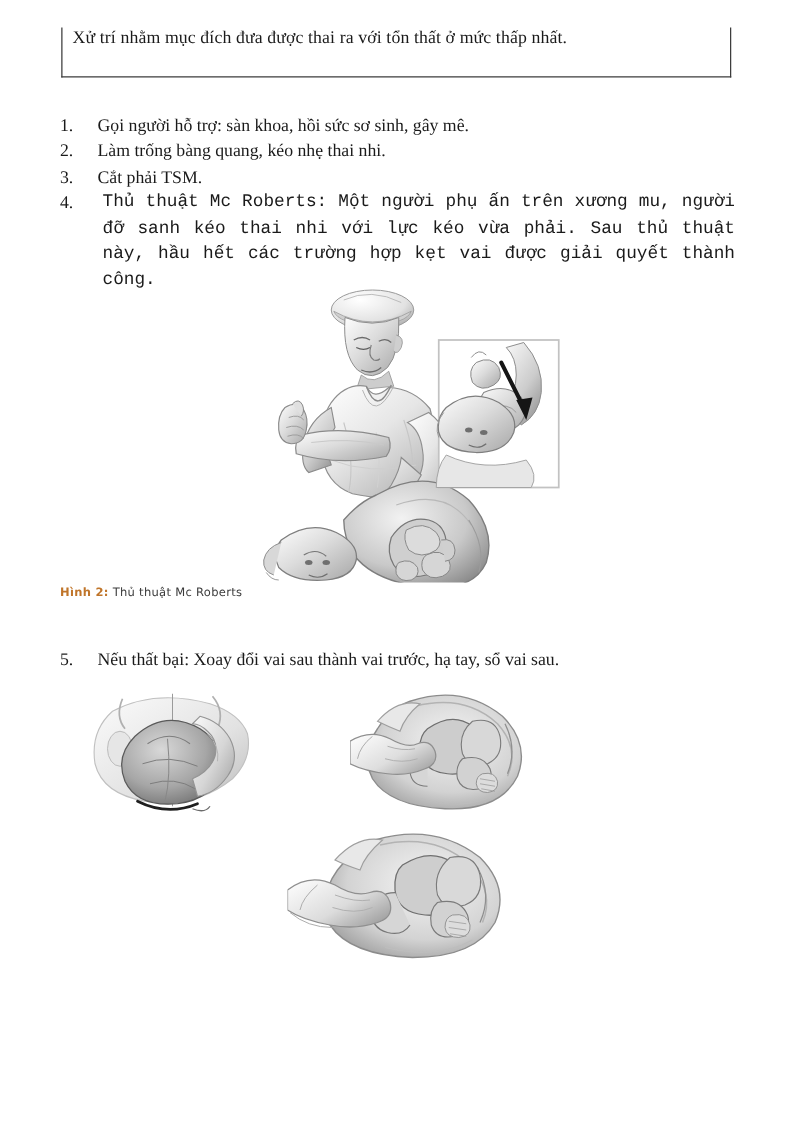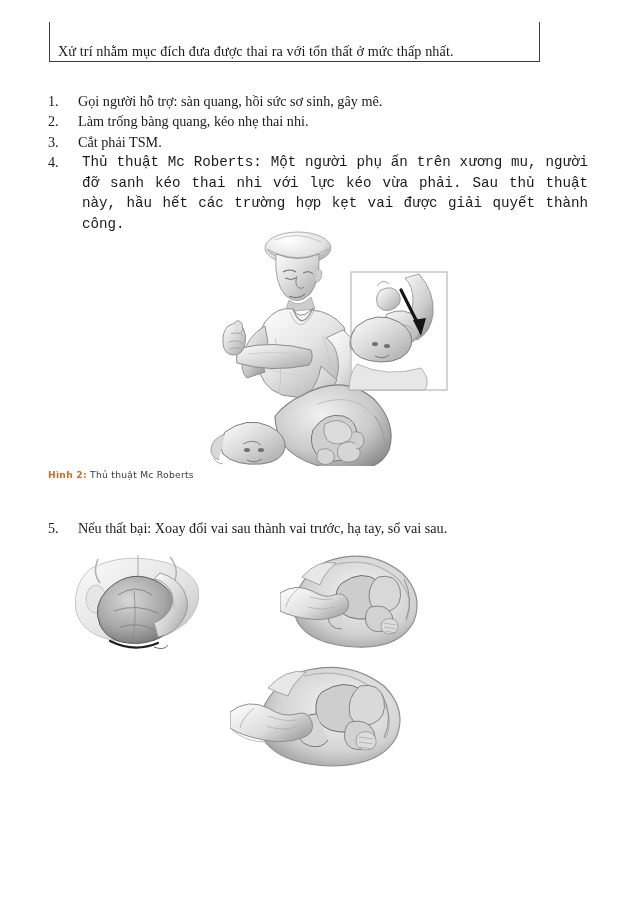--- a/index.html
+++ b/index.html
@@ -15,29 +15,29 @@
     overflow: hidden;
     font-family: "Liberation Serif", serif;
     color: #1a1a1a;
   }
 
   
   .callout {
     position: absolute;
     left: 49px;
     top: 22px;
-    width: 491px;
+    width: 536px;
     height: 40px;
     border-left: 1.6px solid #3d3d3d;
     border-right: 1.6px solid #3d3d3d;
     border-bottom: 1.6px solid #3d3d3d;
     border-top: 0;
     box-sizing: border-box;
     display: flex;
-    align-items: flex-end;
+    align-items: flex-start;
   }
   .callout-text {
     font-size: 14.2px;
     line-height: 1.25;
     padding-left: 8px;
     letter-spacing: 0.1px;
     white-space: nowrap;
   }
 
   
@@ -128,21 +128,21 @@
 
   <div class="callout">
     <div class="callout-text">Xử trí nhằm mục đích đưa được thai ra với tổn thất ở mức thấp nhất.</div>
   </div>
 
 
   <div class="steps">
 
     <div class="step">
       <span class="step-num">1.</span>
-      <span class="step-body">Gọi người hỗ trợ: sàn quang, hồi sức sơ sinh, gây mê.</span>
+      <span class="step-body">Gọi người hỗ trợ: sàn khoa, hồi sức sơ sinh, gây mê.</span>
     </div>
 
     <div class="step">
       <span class="step-num">2.</span>
       <span class="step-body">Làm trống bàng quang, kéo nhẹ thai nhi.</span>
     </div>
 
     <div class="step">
       <span class="step-num">3.</span>
       <span class="step-body">Cắt phải TSM.</span>

